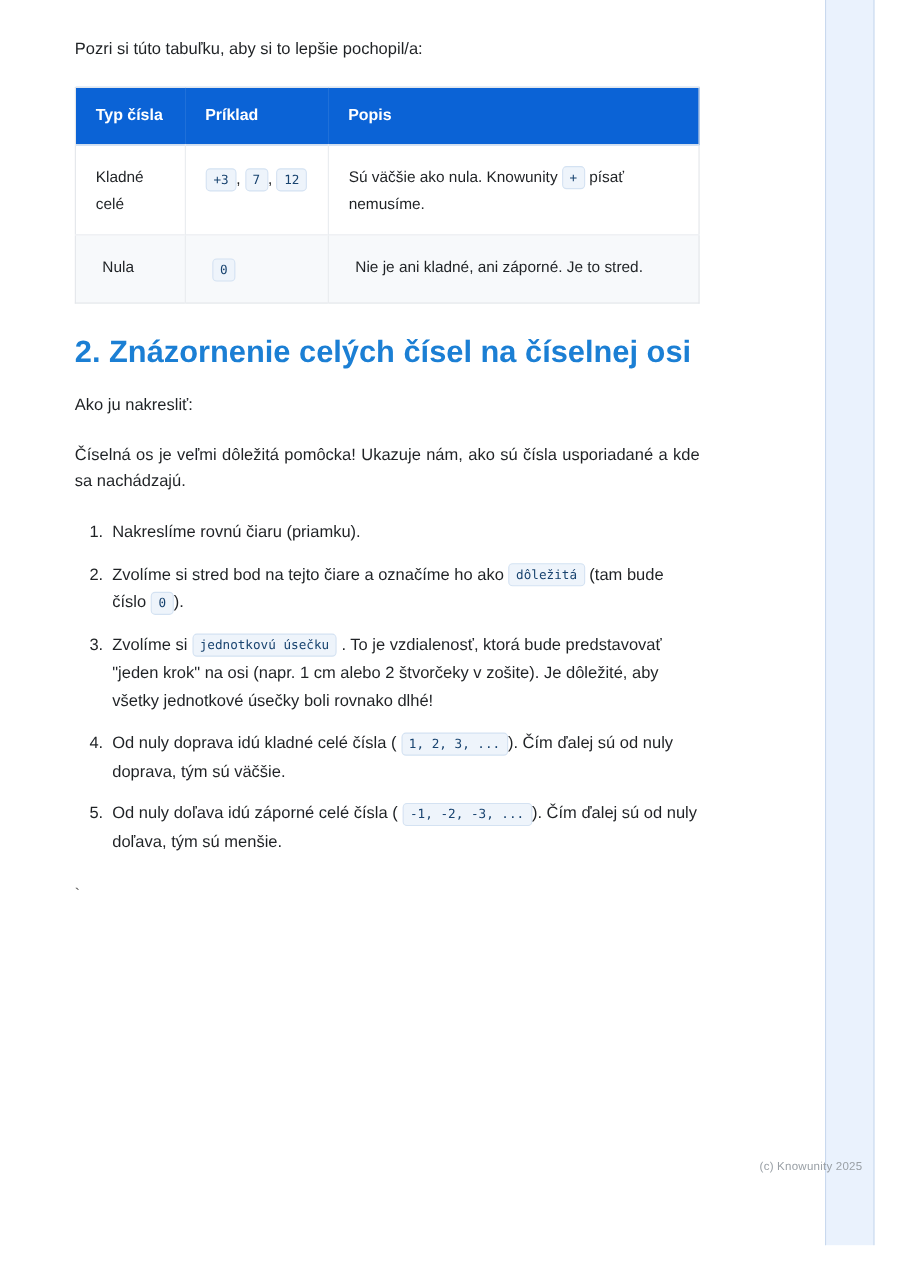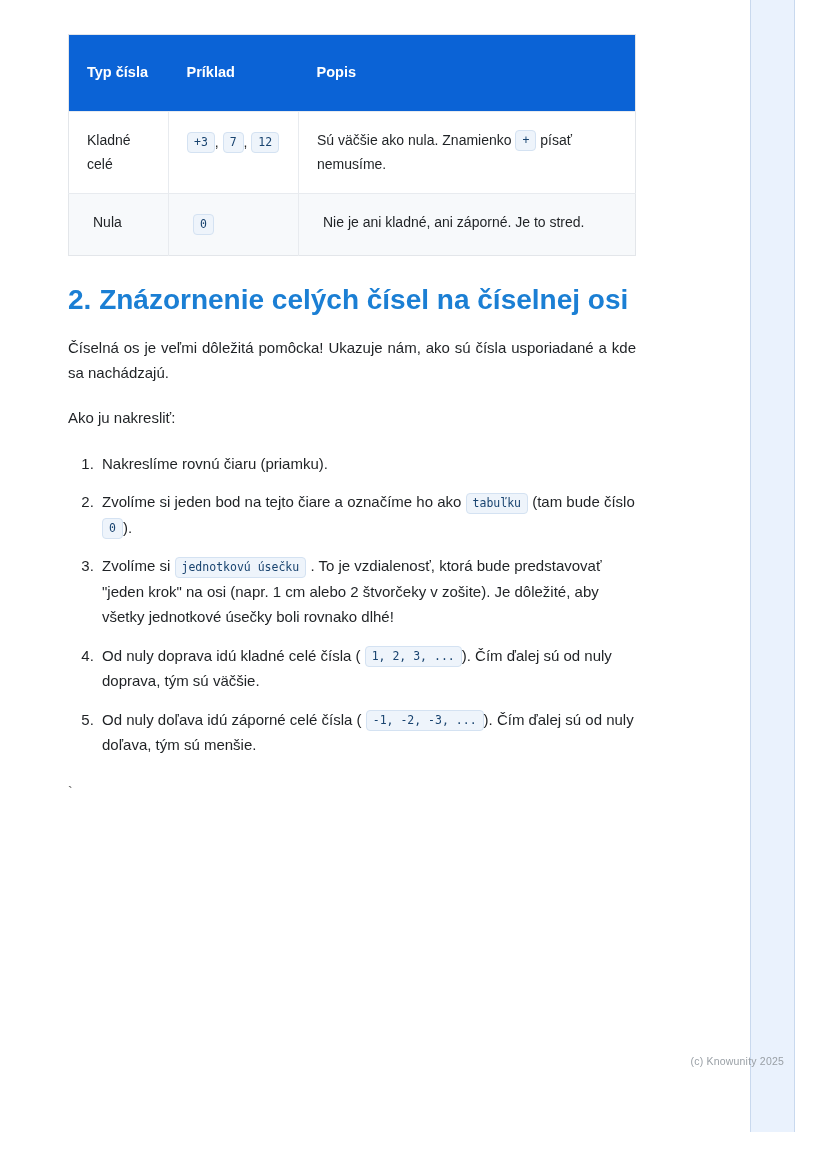--- a/index.html
+++ b/index.html
@@ -41,21 +41,21 @@
     table-layout: fixed;
     margin: 0 0 10px 0;
     border: 1px solid #e3e6ea;
   }
   table.types th {
     background: #0b63d6;
     color: #ffffff;
     font-size: 14.5px;
     font-weight: bold;
     text-align: left;
-    padding: 28px 18px;
+    padding: 16px 18px;
     line-height: 1.35;
     vertical-align: top;
     border: none;
   }
   table.types td {
     font-size: 14px;
     color: #1f2225;
     padding: 16px 18px;
     vertical-align: top;
     line-height: 1.75;
@@ -139,20 +139,21 @@
 </style>
 </head>
 <body>
 
 <div class="page">
 
   <div class="rail"></div>
 
   <div class="content">
 
+    <p class="intro">Pozri si túto tabuľku, aby si to lepšie pochopil/a:</p>
 
     <table class="types">
       <colgroup>
         <col class="col1">
           <col class="col2">
           <col class="col3">
       </colgroup>
       <thead>
         <tr>
           <th>Typ čísla</th>
@@ -165,21 +166,21 @@
         <tr>
           <td>Kladné celé</td>
           <td>
             <span class="cellwrap">
               <code class="chip">+3</code><span>,</span>
               <code class="chip">7</code><span>,</span>
               <code class="chip">12</code>
             </span>
           </td>
           <td>
-            <span>Sú väčšie ako nula. Znamienko</span>
+            <span>Sú väčšie ako nula. Knowunity</span>
             <code class="chip">+</code>
             <span>písať nemusíme.</span>
           </td>
         </tr>
 
         <tr class="alt">
           <td>Nula</td>
           <td>
             <span class="cellwrap">
               <code class="chip">0</code>
@@ -189,31 +190,31 @@
             <span>Nie je ani kladné, ani záporné. Je to stred.</span>
           </td>
         </tr>
 
 
       </tbody>
     </table>
 
     <h2 class="section">2. Znázornenie celých čísel na číselnej osi</h2>
 
+    <p class="body">Ako ju nakresliť:</p>
+
     <p class="body justified">Číselná os je veľmi dôležitá pomôcka! Ukazuje nám, ako sú čísla usporiadané a kde sa nachádzajú.</p>
 
-    <p class="body">Ako ju nakresliť:</p>
-
     <ol class="steps">
       <li>
         <span>Nakreslíme rovnú čiaru (priamku).</span>
       </li>
       <li>
-        <span>Zvolíme si jeden bod na tejto čiare a označíme ho ako</span>
-        <code class="chip">tabuľku</code>
+        <span>Zvolíme si stred bod na tejto čiare a označíme ho ako</span>
+        <code class="chip">dôležitá</code>
         <span>(tam bude číslo</span>
         <code class="chip">0</code><span>).</span>
       </li>
       <li>
         <span>Zvolíme si</span>
         <code class="chip">jednotkovú úsečku</code>
         <span>. To je vzdialenosť, ktorá bude predstavovať "jeden krok" na osi (napr. 1 cm alebo 2 štvorčeky v zošite). Je dôležité, aby všetky jednotkové úsečky boli rovnako dlhé!</span>
       </li>
       <li>
         <span>Od nuly doprava idú kladné celé čísla (</span>

